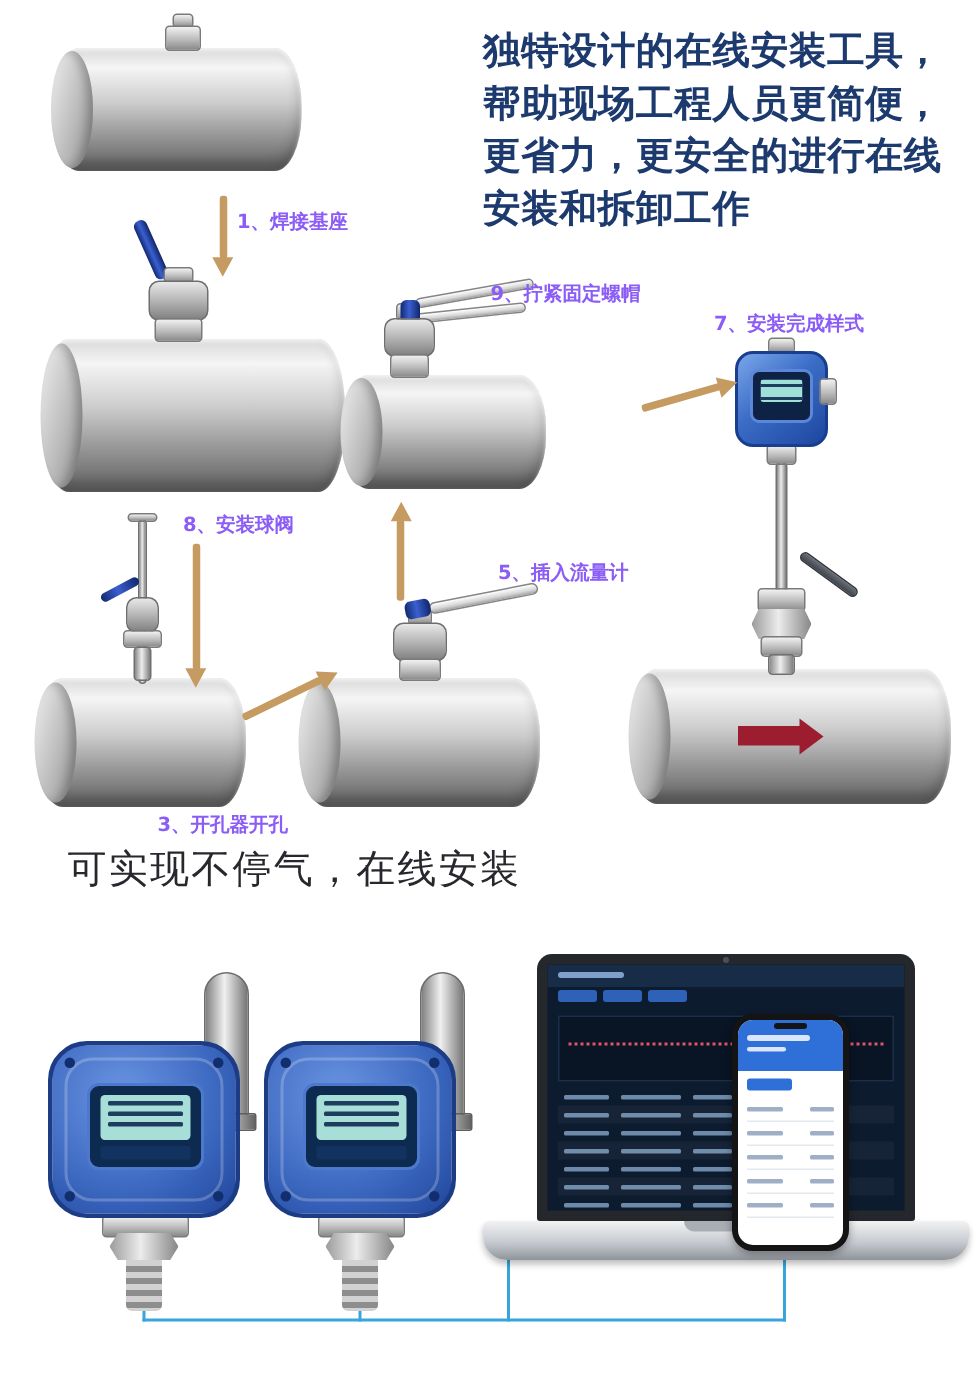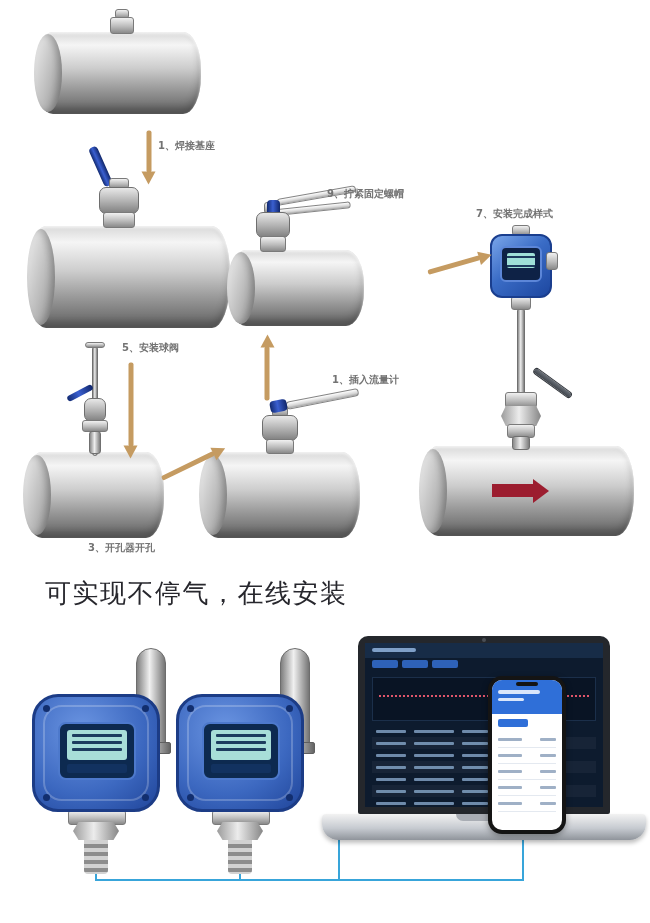--- a/index.html
+++ b/index.html
@@ -3,21 +3,21 @@
 <meta charset="utf-8">
 <style>
   html,body{margin:0;padding:0;background:#fff;}
   .page{position:relative;width:650px;height:923px;background:#ffffff;overflow:hidden;
         font-family:"DejaVu Sans","Liberation Sans",sans-serif;}
   .abs{position:absolute;box-sizing:border-box;}
 
   .intro{position:absolute;left:322px;top:16px;width:322px;margin:0;
          font-size:25px;font-weight:700;color:#1d3a6e;line-height:1.4;letter-spacing:.5px;}
 
-  .step-label{position:absolute;font-size:10px;font-weight:700;color:#737373;white-space:nowrap;}
+  .step-label{position:absolute;font-size:13px;font-weight:700;color:#8b5cf6;white-space:nowrap;}
 
   .caption{position:absolute;font-size:26px;font-weight:500;color:#27272d;letter-spacing:1.5px;white-space:nowrap;}
 
   .pipe{position:absolute;border-radius:18px/46%;
         background:linear-gradient(180deg,#d8d8d8 0%,#f5f5f5 16%,#cdcdcd 44%,#999 70%,#6b6b6b 94%);
         box-shadow:inset 0 2px 3px rgba(255,255,255,.75), inset 0 -5px 9px rgba(0,0,0,.28);}
   .pipe::before{content:"";position:absolute;left:-1px;top:3%;width:28px;height:94%;border-radius:50%;
         background:linear-gradient(105deg,#efefef,#bdbdbd 55%,#8e8e8e);
         box-shadow:inset -4px 0 6px rgba(0,0,0,.2);}
 
@@ -108,20 +108,21 @@
   .det-stem{position:absolute;left:56px;top:198px;width:24px;height:34px;
         background:repeating-linear-gradient(180deg,#d2d2d2 0 4px,#8d8d8d 4px 8px);border-radius:0 0 4px 4px;}
 
   .wire{position:absolute;background:#38a5da;}
 </style>
 </head>
 <body>
 
 <div class="page">
 
+  <p class="intro">独特设计的在线安装工具， 帮助现场工程人员更简便， 更省力，更安全的进行在线安装和拆卸工作</p>
 
   <div class="pipe" style="left:35px;top:32px;width:166px;height:82px"></div>
   <div class="pipe" style="left:28px;top:226px;width:202px;height:102px"></div>
   <div class="pipe" style="left:228px;top:250px;width:136px;height:76px"></div>
   <div class="pipe" style="left:24px;top:452px;width:140px;height:86px"></div>
   <div class="pipe" style="left:200px;top:452px;width:160px;height:86px"></div>
   <div class="pipe" style="left:420px;top:446px;width:214px;height:90px"></div>
 
   <div class="abs metal-h" style="left:115px;top:9px;width:14px;height:10px"></div>
   <div class="abs metal-h" style="left:110px;top:17px;width:24px;height:17px"></div>
@@ -165,27 +166,27 @@
   <div class="abs metal-v" style="left:512px;top:436px;width:18px;height:14px"></div>
   <div class="flow-arrow" style="left:492px;top:484px;width:42px"></div>
 
   <div class="gold-arrow" style="left:149px;top:128px;width:42px;transform:rotate(90deg)"></div>
   <div class="gold-arrow" style="left:131px;top:360px;width:84px;transform:rotate(90deg)"></div>
   <div class="gold-arrow" style="left:162px;top:476px;width:58px;transform:rotate(-26deg)"></div>
   <div class="gold-arrow" style="left:267px;top:398px;width:54px;transform:rotate(-90deg)"></div>
   <div class="gold-arrow" style="left:428px;top:270px;width:54px;transform:rotate(-16deg)"></div>
 
   <span class="step-label" style="left:158px;top:139px">1、焊接基座</span>
-  <span class="step-label" style="left:122px;top:341px">5、安装球阀</span>
-  <span class="step-label" style="left:88px;top:541px">3、开孔器开孔</span>
-  <span class="step-label" style="left:332px;top:373px">1、插入流量计</span>
+  <span class="step-label" style="left:122px;top:341px">8、安装球阀</span>
+  <span class="step-label" style="left:105px;top:541px">3、开孔器开孔</span>
+  <span class="step-label" style="left:332px;top:373px">5、插入流量计</span>
   <span class="step-label" style="left:327px;top:187px">9、拧紧固定螺帽</span>
   <span class="step-label" style="left:476px;top:207px">7、安装完成样式</span>
 
-  <div class="caption" style="left:45px;top:576px">可实现不停气，在线安装</div>
+  <div class="caption" style="left:45px;top:562px">可实现不停气，在线安装</div>
 
   <div class="wire" style="left:95px;top:871px;width:2px;height:10px"></div>
   <div class="wire" style="left:239px;top:871px;width:2px;height:10px"></div>
   <div class="wire" style="left:95px;top:879px;width:429px;height:2px"></div>
   <div class="wire" style="left:522px;top:833px;width:2px;height:48px"></div>
   <div class="wire" style="left:338px;top:840px;width:2px;height:41px"></div>
 
   <div class="laptop">
     <div class="laptop-screen">
       <div class="laptop-cam"></div>

